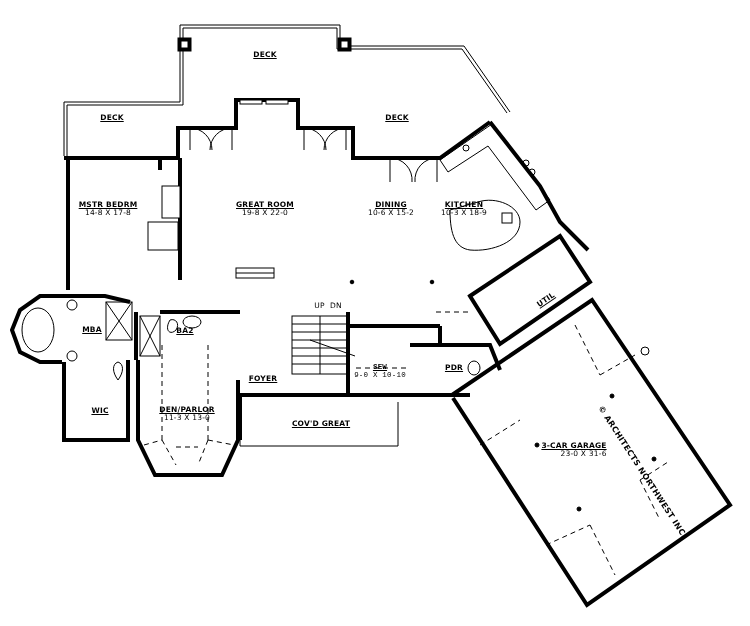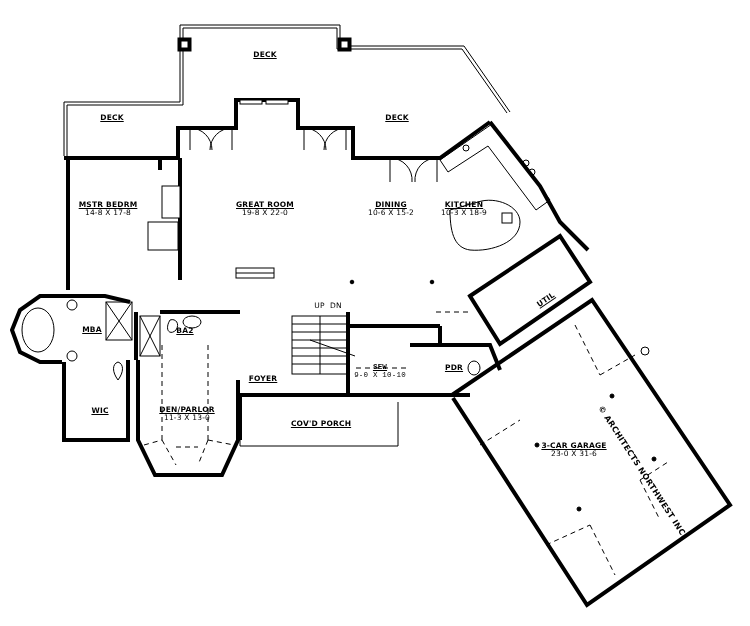--- a/index.html
+++ b/index.html
@@ -192,23 +192,23 @@
       <span class="nm">PDR</span>
     </div>
     <div class="lbl" style="left: 100px; top: 407px;">
       <span class="nm">WIC</span>
     </div>
     <div class="lbl" style="left: 187px; top: 406px;">
       <span class="nm">DEN/PARLOR</span>
       <span class="dm">11-3 X 13-0</span>
     </div>
     <div class="lbl" style="left: 321px; top: 420px;">
-      <span class="nm">COV'D PORCH</span>
-    </div>
-    <div class="lbl" style="left: 574px; top: 442px;">
+      <span class="nm">COV'D GREAT</span>
+    </div>
+    <div class="lbl" style="left: 574px; top: 442px; text-align: right;">
       <span class="nm">3-CAR GARAGE</span>
       <span class="dm">23-0 X 31-6</span>
     </div>
   </div>
 
 <div class="lbl" style="left:306px;top:302px;padding-left:27px;">UP</div>
 <div class="lbl" style="left:336px;top:302px;">DN</div>
 <div class="copy">© ARCHITECTS NORTHWEST INC.</div>
 
 </body></html>

